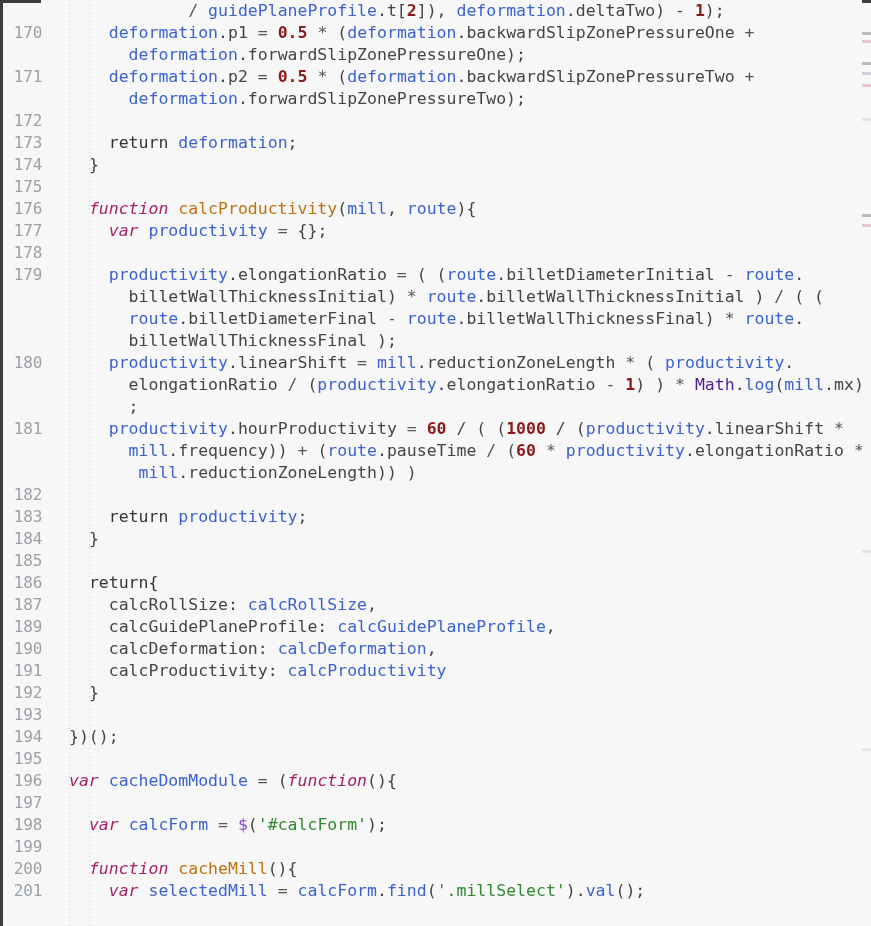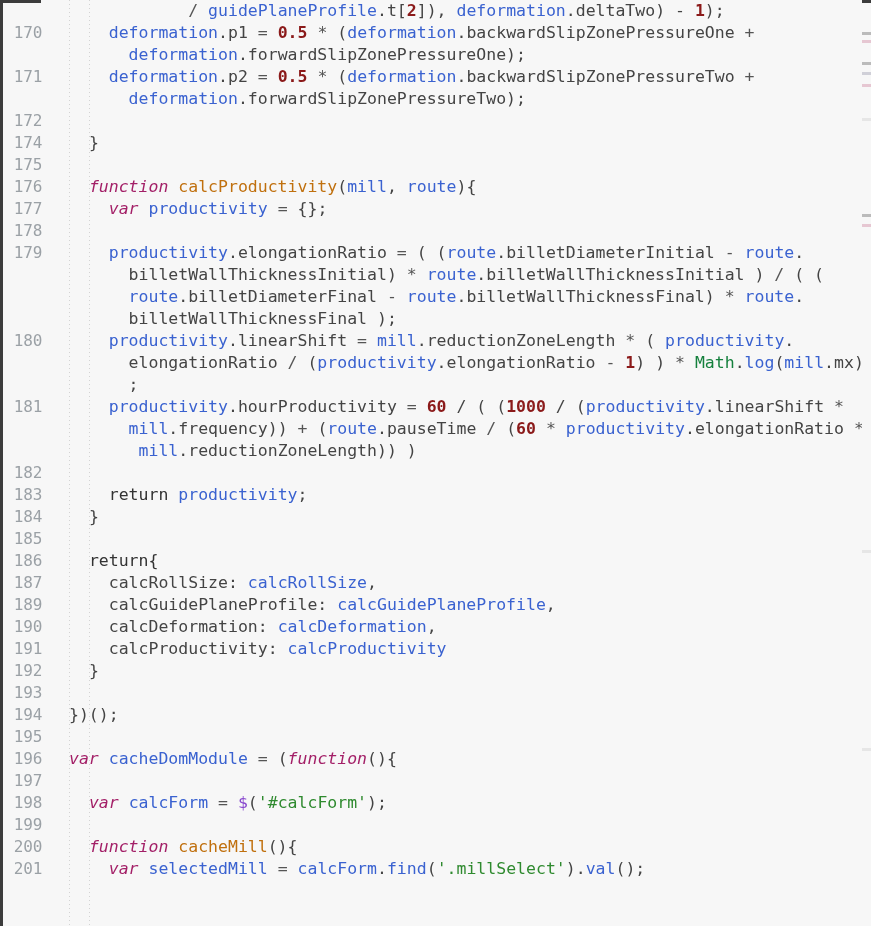--- a/index.html
+++ b/index.html
@@ -92,21 +92,21 @@
   }
 
   
   .t-plain   { color: #333333; }
   .t-kw      { color: #a31f67; font-style: italic; margin-top: 16px; }     
   .t-kw2     { color: #333333; }                          
   .t-fn      { color: #c0700e; }                          
   .t-var     { color: #3a62d0; }                          
   .t-num     { color: #8b1a1a; font-weight: bold; }
   .t-str     { color: #2f8a2f; }
-  .t-cls     { color: #15803d; }                          
+  .t-cls     { color: #4c1d95; }                          
   .t-punct   { color: #444444; }
   .t-op      { color: #555555; }
   .t-dollar  { color: #8a4bcf; }
 
   
   #overview-ruler {
     position: absolute;
     top: 0; right: 0;
     width: 9px;
     height: 926px;
@@ -138,20 +138,21 @@
   <div id="code-surface">
     <div class="indent-guides">
       <div class="iguide" style="left:66px"></div>
       <div class="iguide" style="left:86px"></div>
     </div>
     <div id="lines-container">
         <div class="code-line"><div class="gutter"></div><div class="line-body"><span class="row"><span class="t-plain">            </span><span class="t-op">/ </span><span class="t-var">guidePlaneProfile</span><span class="t-punct">.t[</span><span class="t-num">2</span><span class="t-punct">]), </span><span class="t-var">deformation</span><span class="t-punct">.deltaTwo) - </span><span class="t-num">1</span><span class="t-punct">);</span></span></div></div>
         <div class="code-line"><div class="gutter">170</div><div class="line-body"><span class="row"><span class="t-plain">    </span><span class="t-var">deformation</span><span class="t-punct">.p1 </span><span class="t-op">= </span><span class="t-num">0.5</span><span class="t-op"> * </span><span class="t-punct">(</span><span class="t-var">deformation</span><span class="t-punct">.backwardSlipZonePressureOne </span><span class="t-op">+</span></span><span class="row"><span class="t-plain">      </span><span class="t-var">deformation</span><span class="t-punct">.forwardSlipZonePressureOne);</span></span></div></div>
         <div class="code-line"><div class="gutter">171</div><div class="line-body"><span class="row"><span class="t-plain">    </span><span class="t-var">deformation</span><span class="t-punct">.p2 </span><span class="t-op">= </span><span class="t-num">0.5</span><span class="t-op"> * </span><span class="t-punct">(</span><span class="t-var">deformation</span><span class="t-punct">.backwardSlipZonePressureTwo </span><span class="t-op">+</span></span><span class="row"><span class="t-plain">      </span><span class="t-var">deformation</span><span class="t-punct">.forwardSlipZonePressureTwo);</span></span></div></div>
         <div class="code-line"><div class="gutter">172</div><div class="line-body"><span class="row">&nbsp;</span></div></div>
+        <div class="code-line"><div class="gutter">173</div><div class="line-body"><span class="row"><span class="t-plain">    </span><span class="t-kw2">return </span><span class="t-var">deformation</span><span class="t-punct">;</span></span></div></div>
         <div class="code-line"><div class="gutter">174</div><div class="line-body"><span class="row"><span class="t-plain">  </span><span class="t-punct">}</span></span></div></div>
         <div class="code-line"><div class="gutter">175</div><div class="line-body"><span class="row">&nbsp;</span></div></div>
         <div class="code-line"><div class="gutter">176</div><div class="line-body"><span class="row"><span class="t-plain">  </span><span class="t-kw">function </span><span class="t-fn">calcProductivity</span><span class="t-punct">(</span><span class="t-var">mill</span><span class="t-punct">, </span><span class="t-var">route</span><span class="t-punct">){</span></span></div></div>
         <div class="code-line"><div class="gutter">177</div><div class="line-body"><span class="row"><span class="t-plain">    </span><span class="t-kw">var </span><span class="t-var">productivity </span><span class="t-op">= </span><span class="t-punct">{};</span></span></div></div>
         <div class="code-line"><div class="gutter">178</div><div class="line-body"><span class="row">&nbsp;</span></div></div>
         <div class="code-line"><div class="gutter">179</div><div class="line-body"><span class="row"><span class="t-plain">    </span><span class="t-var">productivity</span><span class="t-punct">.elongationRatio </span><span class="t-op">= </span><span class="t-punct">( (</span><span class="t-var">route</span><span class="t-punct">.billetDiameterInitial </span><span class="t-op">- </span><span class="t-var">route</span><span class="t-punct">.</span></span><span class="row"><span class="t-punct">      billetWallThicknessInitial) </span><span class="t-op">* </span><span class="t-var">route</span><span class="t-punct">.billetWallThicknessInitial ) </span><span class="t-op">/ </span><span class="t-punct">( (</span></span><span class="row"><span class="t-plain">      </span><span class="t-var">route</span><span class="t-punct">.billetDiameterFinal </span><span class="t-op">- </span><span class="t-var">route</span><span class="t-punct">.billetWallThicknessFinal) </span><span class="t-op">* </span><span class="t-var">route</span><span class="t-punct">.</span></span><span class="row"><span class="t-punct">      billetWallThicknessFinal );</span></span></div></div>
         <div class="code-line"><div class="gutter">180</div><div class="line-body"><span class="row"><span class="t-plain">    </span><span class="t-var">productivity</span><span class="t-punct">.linearShift </span><span class="t-op">= </span><span class="t-var">mill</span><span class="t-punct">.reductionZoneLength </span><span class="t-op">* </span><span class="t-punct">( </span><span class="t-var">productivity</span><span class="t-punct">.</span></span><span class="row"><span class="t-punct">      elongationRatio </span><span class="t-op">/ </span><span class="t-punct">(</span><span class="t-var">productivity</span><span class="t-punct">.elongationRatio </span><span class="t-op">- </span><span class="t-num">1</span><span class="t-punct">) ) </span><span class="t-op">* </span><span class="t-cls">Math</span><span class="t-punct">.</span><span class="t-var">log</span><span class="t-punct">(</span><span class="t-var">mill</span><span class="t-punct">.mx)</span></span><span class="row"><span class="t-punct">      ;</span></span></div></div>
         <div class="code-line"><div class="gutter">181</div><div class="line-body"><span class="row"><span class="t-plain">    </span><span class="t-var">productivity</span><span class="t-punct">.hourProductivity </span><span class="t-op">= </span><span class="t-num">60</span><span class="t-punct"> / ( (</span><span class="t-num">1000</span><span class="t-punct"> / (</span><span class="t-var">productivity</span><span class="t-punct">.linearShift </span><span class="t-op">*</span></span><span class="row"><span class="t-plain">      </span><span class="t-var">mill</span><span class="t-punct">.frequency)) </span><span class="t-op">+ </span><span class="t-punct">(</span><span class="t-var">route</span><span class="t-punct">.pauseTime </span><span class="t-op">/ </span><span class="t-punct">(</span><span class="t-num">60</span><span class="t-op"> * </span><span class="t-var">productivity</span><span class="t-punct">.elongationRatio </span><span class="t-op">*</span></span><span class="row"><span class="t-plain">       </span><span class="t-var">mill</span><span class="t-punct">.reductionZoneLength)) )</span></span></div></div>
         <div class="code-line"><div class="gutter">182</div><div class="line-body"><span class="row">&nbsp;</span></div></div>
         <div class="code-line"><div class="gutter">183</div><div class="line-body"><span class="row"><span class="t-plain">    </span><span class="t-kw2">return </span><span class="t-var">productivity</span><span class="t-punct">;</span></span></div></div>

